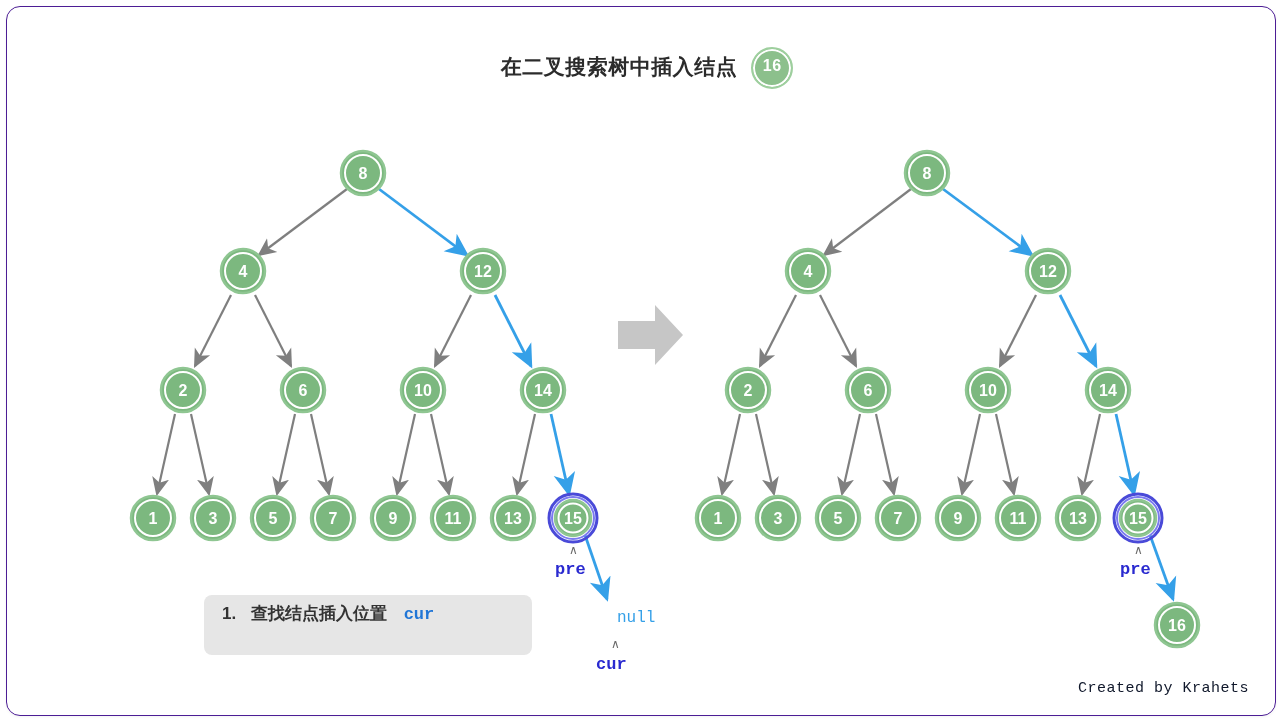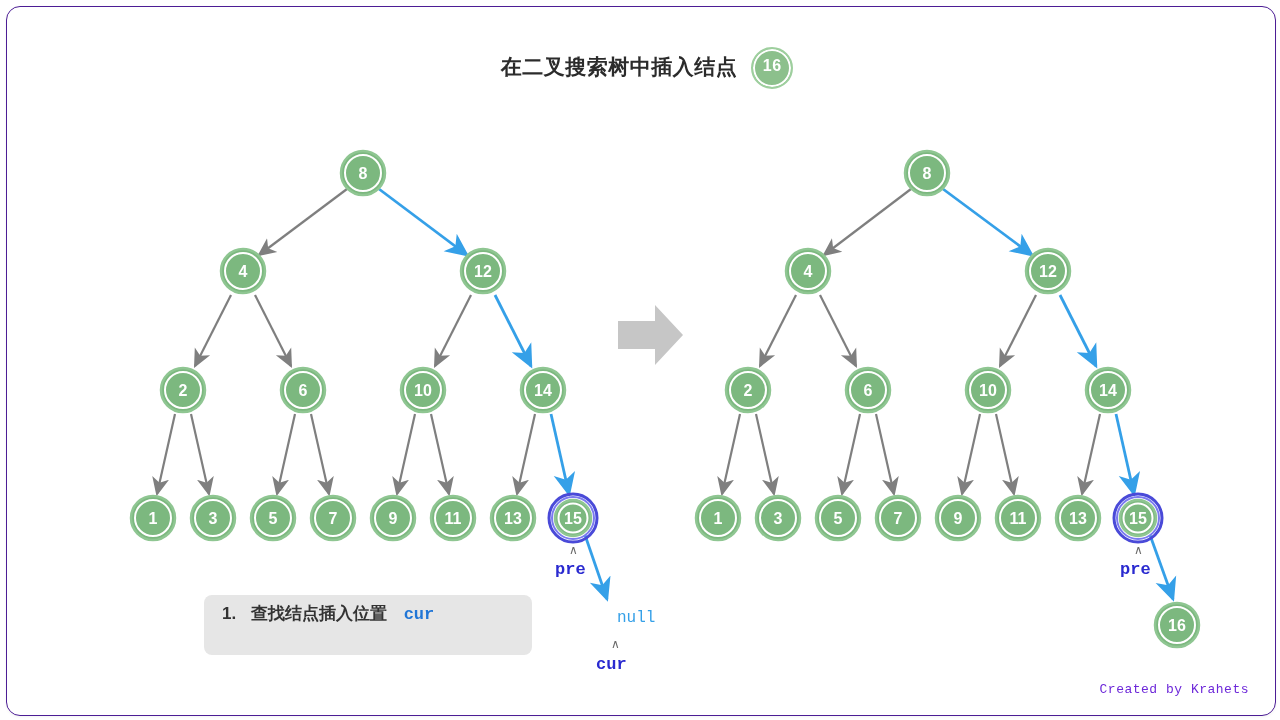--- a/index.html
+++ b/index.html
@@ -46,21 +46,21 @@
     font-size:17px;font-weight:bold;color:#2a2ad0;white-space:nowrap;
   }
   .null-label{
     position:absolute;font-family:"Liberation Mono","DejaVu Sans Mono",monospace;
     font-size:16px;font-weight:normal;color:#35a0e8;white-space:nowrap;
   }
   .caret{position:absolute;font-size:12px;color:#6b6b6b;font-family:"Liberation Sans",sans-serif;}
   .footer{
     position:absolute;right:26px;bottom:18px;
     font-family:"Liberation Mono","DejaVu Sans Mono",monospace;
-    font-size:13px;color:#6d28d9;letter-spacing:.5px;
+    font-size:15px;color:#0f172a;letter-spacing:.5px;
   }
   .badge-inline{
     display:inline-block;vertical-align:middle;
     width:32px;height:32px;border-radius:50%;
     background:#7cb87f;border:2px solid #8fc692;
     box-shadow:inset 0 0 0 2px #ffffff;
     color:#ffffff;font-size:14px;font-weight:bold;
     line-height:28px;text-align:center;
     font-family:"Liberation Sans",sans-serif;
   }

